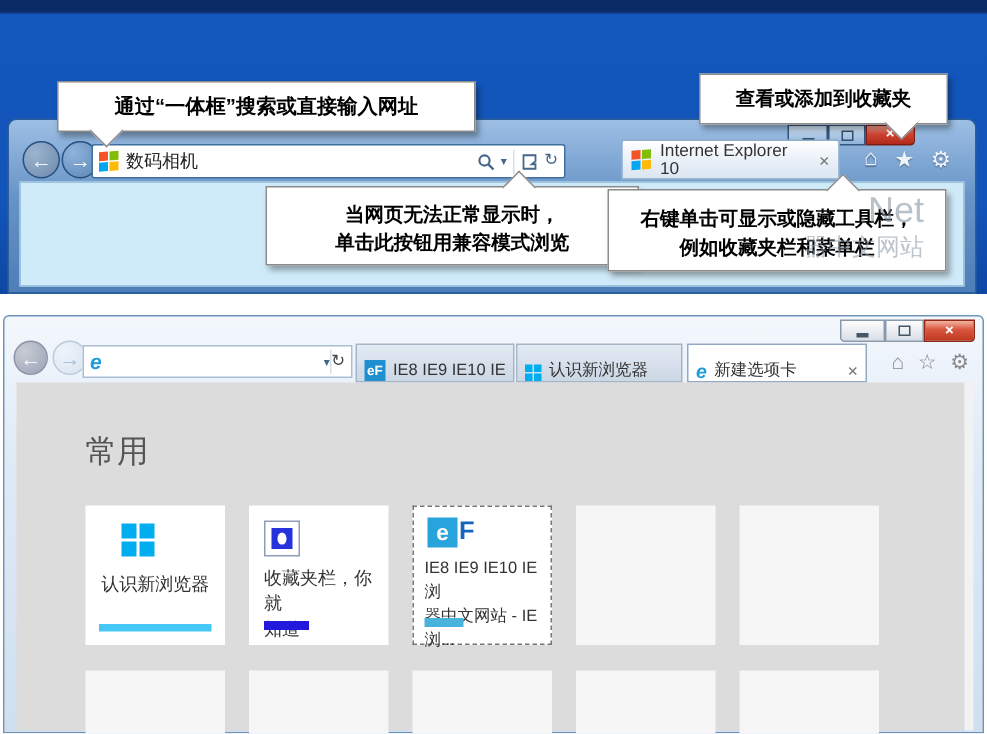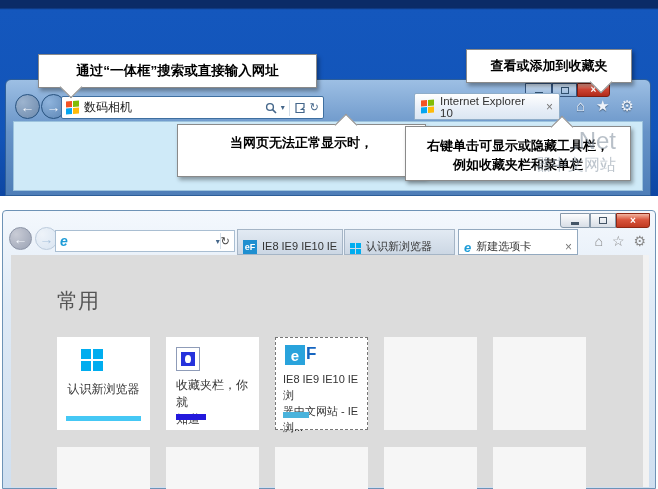--- a/index.html
+++ b/index.html
@@ -25,21 +25,21 @@
   .ctrl-close{width:33px;background:linear-gradient(180deg,#f0a090,#cf4433 45%,#b02a1a);color:#fff;border-color:#7e1d12;border-radius:0 0 3px 0;font-weight:bold;}
   .glyph-min{display:block;width:8px;height:3px;background:#30506f;margin-top:6px;}
   .glyph-max{display:block;width:8px;height:7px;border:1px solid #30506f;box-sizing:border-box;}
 
   .navcircle{position:absolute;width:25px;height:25px;border-radius:50%;
     border:1px solid #27527f;background:radial-gradient(circle at 30% 30%,#9db4cf,#6c89ac);
     color:#f2f6fb;display:flex;align-items:center;justify-content:center;font-size:14px;box-sizing:border-box;}
   .win1 .nav-back{left:9px;top:14px;}
   .win1 .nav-fwd{left:35px;top:14px;background:radial-gradient(circle at 30% 30%,#8fb4dd,#5c85b4);}
 
-  .addrbar1{position:absolute;left:55px;top:16px;width:263px;height:23px;background:#fff;
+  .addrbar1{position:absolute;left:55px;top:16px;width:316px;height:23px;background:#fff;
     border:1px solid #3f6fa0;border-radius:2px;display:flex;align-items:center;box-sizing:border-box;padding:0 4px;}
   .addr-text{font-size:12px;color:#222;margin-left:5px;flex:1;}
   .addr-icons{display:flex;align-items:center;gap:4px;}
   .mini{font-size:11px;color:#44668a;line-height:1;}
   .caret{font-size:8px;color:#44668a;}
   .vsep{width:1px;height:16px;background:#d5e0ea;}
 
   .winflag{display:inline-grid;grid-template-columns:6px 6px;grid-template-rows:6px 6px;gap:1px;transform:skewY(-4deg);}
   .winflag i{display:block;}
   .winflag .r{background:#f35325}.winflag .g{background:#81bc06}
@@ -214,20 +214,21 @@
       <span class="ptr-down" style="left:24px"></span>
     </div>
 
     <div class="callout co2">
       <span>查看或添加到收藏夹</span>
       <span class="ptr-down" style="left:126px"></span>
     </div>
 
     <div class="callout co3">
       <div>当网页无法正常显示时，</div>
+      <div>单击此按钮用兼容模式浏览</div>
       <span class="ptr-up" style="left:160px"></span>
     </div>
 
     <div class="callout co4">
       <div>右键单击可显示或隐藏工具栏，</div>
       <div>
         <span>例如</span><span class="xbold">收藏夹栏</span><span>和</span><span class="xbold">菜单栏</span>
       </div>
       <span class="ptr-up" style="left:148px"></span>
     </div>

